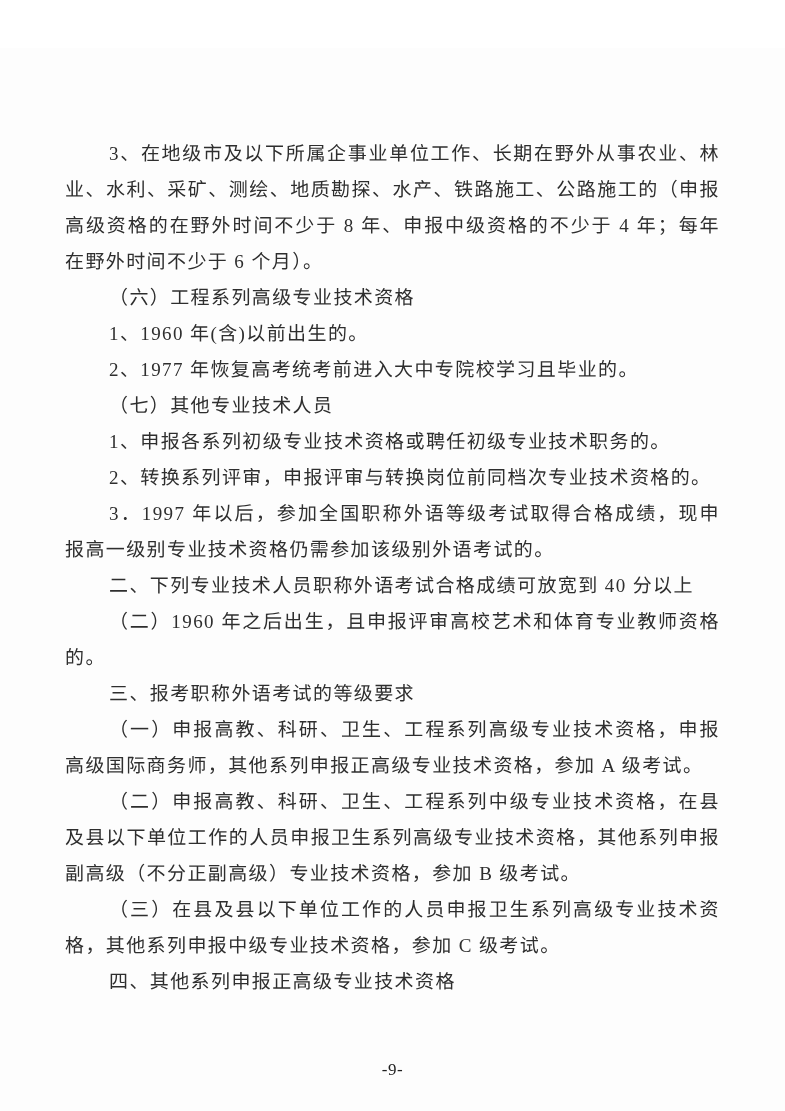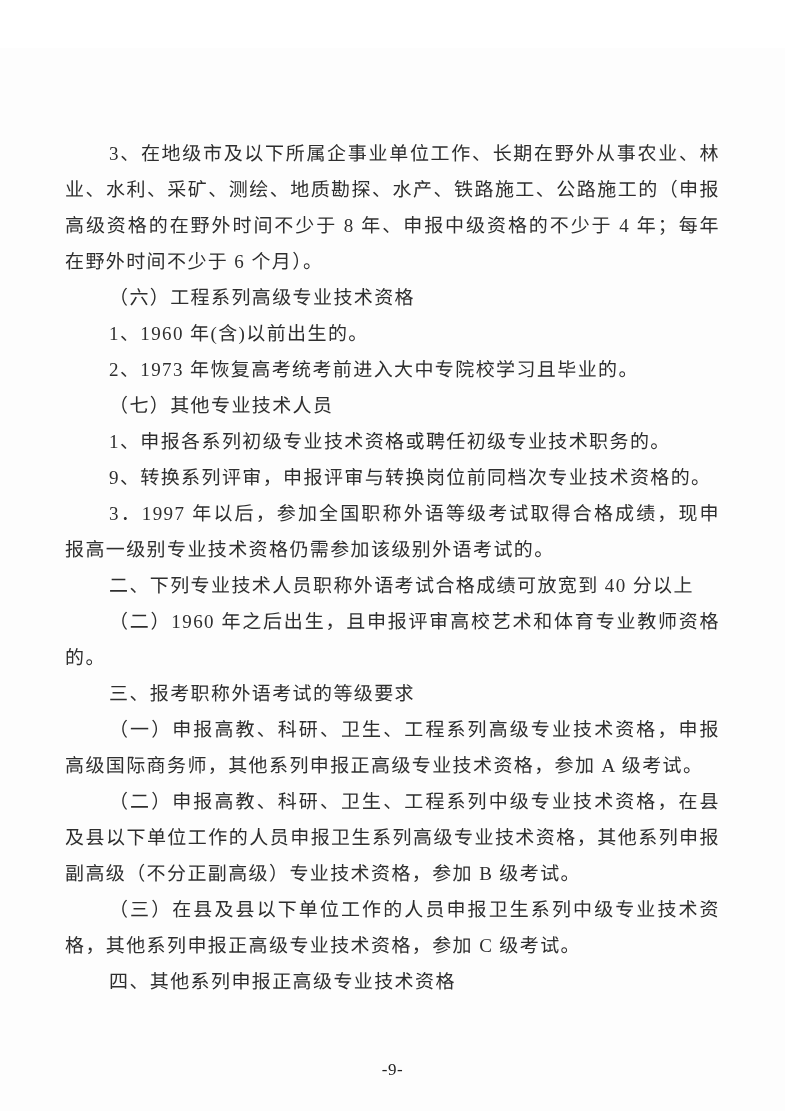--- a/index.html
+++ b/index.html
@@ -45,29 +45,29 @@
   }
 </style>
 </head>
 <body>
 
 <div class="page">
   <div class="content">
     <p>3、在地级市及以下所属企事业单位工作、长期在野外从事农业、林业、水利、采矿、测绘、地质勘探、水产、铁路施工、公路施工的（申报高级资格的在野外时间不少于 8 年、申报中级资格的不少于 4 年；每年在野外时间不少于 6 个月）。</p>
     <p>（六）工程系列高级专业技术资格</p>
     <p>1、1960 年(含)以前出生的。</p>
-    <p>2、1973 年恢复高考统考前进入大中专院校学习且毕业的。</p>
+    <p>2、1977 年恢复高考统考前进入大中专院校学习且毕业的。</p>
     <p>（七）其他专业技术人员</p>
     <p>1、申报各系列初级专业技术资格或聘任初级专业技术职务的。</p>
-    <p>9、转换系列评审，申报评审与转换岗位前同档次专业技术资格的。</p>
+    <p>2、转换系列评审，申报评审与转换岗位前同档次专业技术资格的。</p>
     <p>3．1997 年以后，参加全国职称外语等级考试取得合格成绩，现申报高一级别专业技术资格仍需参加该级别外语考试的。</p>
     <p>二、下列专业技术人员职称外语考试合格成绩可放宽到 40 分以上</p>
     <p>（二）1960 年之后出生，且申报评审高校艺术和体育专业教师资格的。</p>
     <p>三、报考职称外语考试的等级要求</p>
     <p>（一）申报高教、科研、卫生、工程系列高级专业技术资格，申报高级国际商务师，其他系列申报正高级专业技术资格，参加 A 级考试。</p>
     <p>（二）申报高教、科研、卫生、工程系列中级专业技术资格，在县及县以下单位工作的人员申报卫生系列高级专业技术资格，其他系列申报副高级（不分正副高级）专业技术资格，参加 B 级考试。</p>
-    <p>（三）在县及县以下单位工作的人员申报卫生系列中级专业技术资格，其他系列申报正高级专业技术资格，参加 C 级考试。</p>
+    <p>（三）在县及县以下单位工作的人员申报卫生系列高级专业技术资格，其他系列申报中级专业技术资格，参加 C 级考试。</p>
     <p>四、其他系列申报正高级专业技术资格</p>
   </div>
   <div class="footer">
     <span>-9-</span>
   </div>
 </div>
 
 </body></html>

